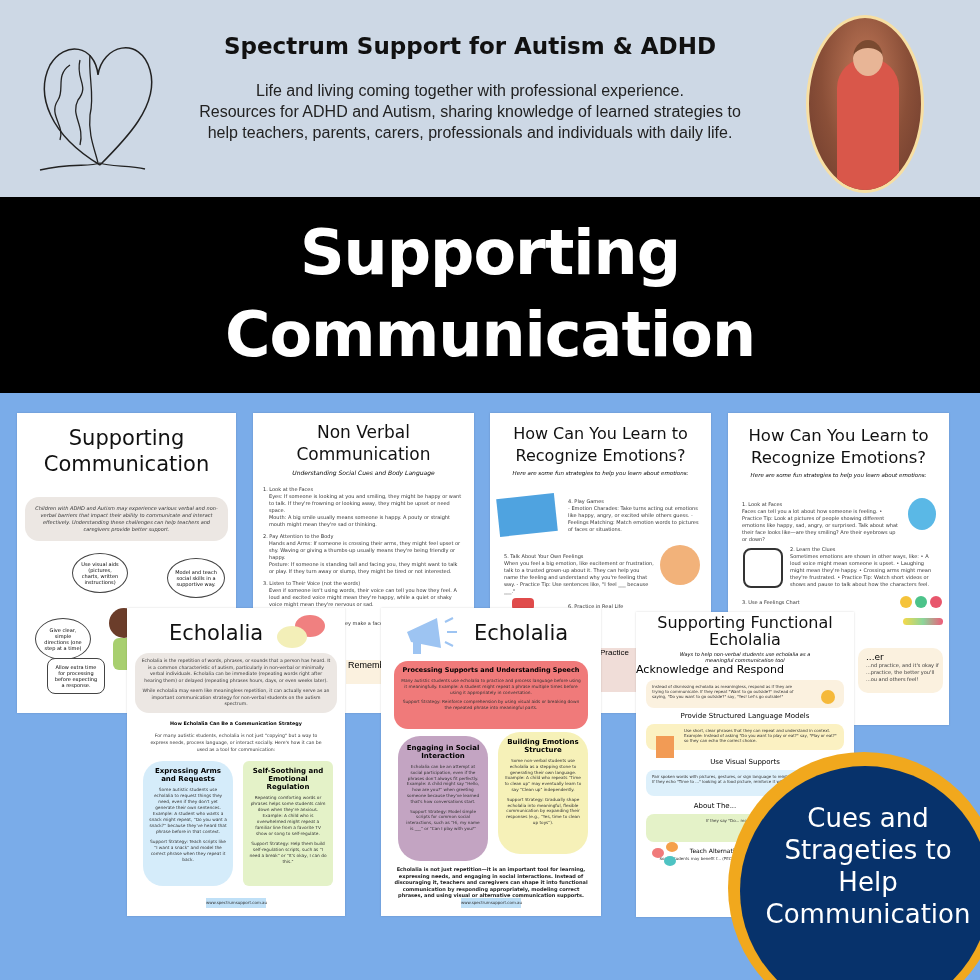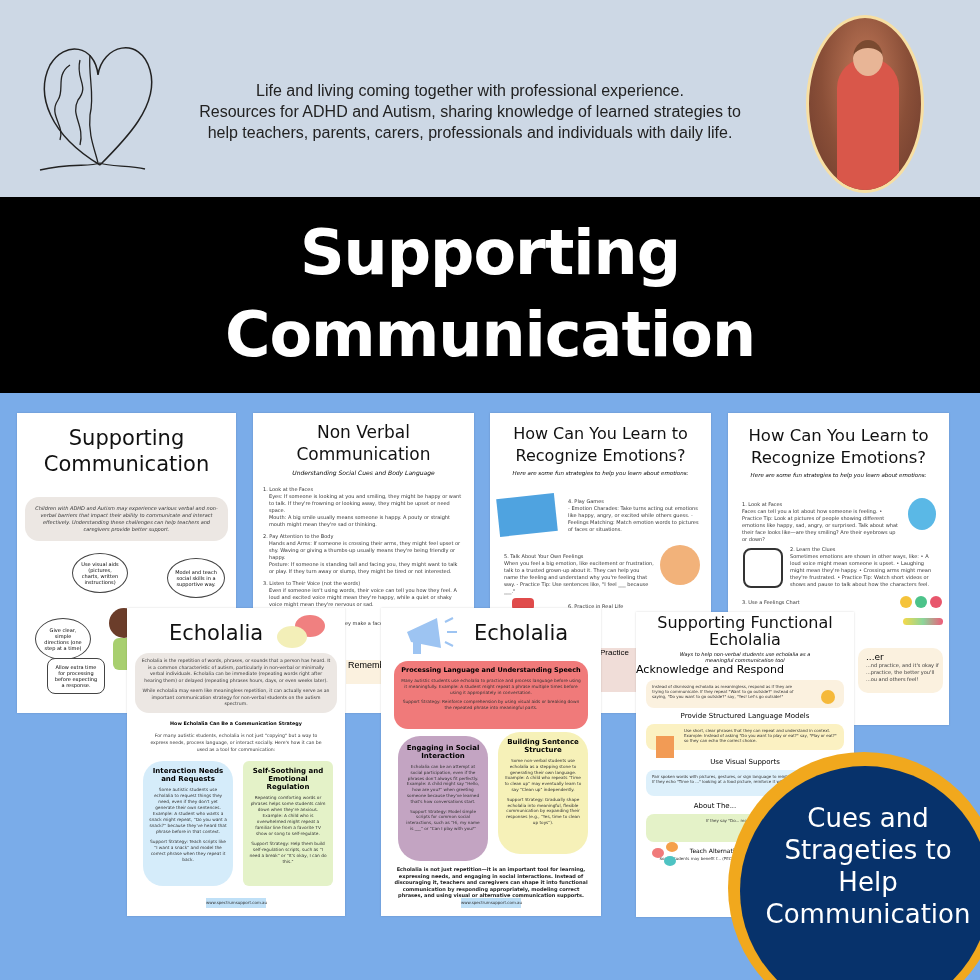--- a/index.html
+++ b/index.html
@@ -26,20 +26,21 @@
 </style>
 </head>
 <body>
 
 <div class="header">
   <svg class="logo" viewBox="0 0 130 140">
     <path d="M70 130 C20 100 5 60 20 30 C35 5 65 10 68 40 C72 10 110 0 120 35 C130 70 95 105 70 130" fill="none" stroke="#222" stroke-width="1.5"></path>
     <path d="M40 30 C25 40 35 55 28 65 C18 80 35 90 30 105 M50 25 C45 45 60 50 48 65 C40 80 55 90 50 110 M60 20 C58 40 65 60 60 80 C58 100 65 115 68 128" fill="none" stroke="#222" stroke-width="1.3"></path>
     <path d="M10 135 C40 128 60 132 70 128 C80 132 100 130 115 134" fill="none" stroke="#222" stroke-width="1.3"></path>
   </svg>
+  <div class="brand-title">Spectrum Support for Autism &amp; ADHD</div>
   <div class="tagline">
     <div>Life and living coming together with professional experience.</div>
     <div>Resources for ADHD and Autism, sharing knowledge of learned strategies to</div>
     <div>help teachers, parents, carers, professionals and individuals with daily life.</div>
   </div>
   <div class="photo">
     <div class="person"></div>
     <div class="head"></div>
   </div>
 </div>
@@ -147,51 +148,51 @@
   <h2 style="font-size:21px;margin-top:13px;text-align:left;padding-left:42px">Echolalia</h2>
   <div style="position:absolute;left:168px;top:7px;width:30px;height:22px;border-radius:50%;background:#f08080"></div>
   <div style="position:absolute;left:150px;top:18px;width:30px;height:22px;border-radius:50%;background:#f3efb8"></div>
   <div class="small pill" style="background:#ece7e3;margin:8px 8px 0;padding:5px 6px;text-align:center;font-size:4.6px;line-height:6.5px">
     <div>Echolalia is the repetition of words, phrases, or sounds that a person has heard. It is a common characteristic of autism, particularly in non-verbal or minimally verbal individuals. Echolalia can be immediate (repeating words right after hearing them) or delayed (repeating phrases hours, days, or even weeks later).</div>
     <div style="margin-top:4px">While echolalia may seem like meaningless repetition, it can actually serve as an important communication strategy for non-verbal students on the autism spectrum.</div>
   </div>
   <div style="text-align:center;font-size:4.8px;font-weight:bold;margin-top:8px">How Echolalia Can Be a Communication Strategy</div>
   <div class="small" style="text-align:center;padding:6px 20px 0;font-size:4.6px">For many autistic students, echolalia is not just "copying" but a way to express needs, process language, or interact socially. Here's how it can be used as a tool for communication:</div>
   <div style="position:absolute;left:16px;top:153px;width:90px;height:125px;background:#d5ecfa;border-radius:20px;padding:6px">
-    <div style="font-size:7px;font-weight:bold;text-align:center;line-height:8px">Interaction Needs and Requests</div>
+    <div style="font-size:7px;font-weight:bold;text-align:center;line-height:8px">Expressing Arms and Requests</div>
     <div class="small" style="font-size:4.3px;line-height:6px;text-align:center;margin-top:4px">Some autistic students use echolalia to request things they need, even if they don't yet generate their own sentences. Example: A student who wants a snack might repeat, "Do you want a snack?" because they've heard that phrase before in that context.</div>
     <div class="small" style="font-size:4.3px;line-height:6px;text-align:center;margin-top:4px">Support Strategy: Teach scripts like "I want a snack" and model the correct phrase when they repeat it back.</div>
   </div>
   <div style="position:absolute;left:116px;top:153px;width:90px;height:125px;background:#e4f2c8;border-radius:6px;padding:6px">
     <div style="font-size:7px;font-weight:bold;text-align:center;line-height:8px">Self-Soothing and Emotional Regulation</div>
     <div class="small" style="font-size:4.3px;line-height:6px;text-align:center;margin-top:4px">Repeating comforting words or phrases helps some students calm down when they're anxious. Example: A child who is overwhelmed might repeat a familiar line from a favorite TV show or song to self-regulate.</div>
     <div class="small" style="font-size:4.3px;line-height:6px;text-align:center;margin-top:4px">Support Strategy: Help them build self-regulation scripts, such as "I need a break" or "It's okay, I can do this."</div>
   </div>
   <div class="footer-tag" style="top:290px;width:60px;height:10px;line-height:10px">www.spectrumsupport.com.au</div>
 </div>
 
 <div class="page" style="left:381px;top:608px;width:220px;height:308px">
   <svg style="position:absolute;left:18px;top:4px;width:62px;height:46px" viewBox="0 0 62 46">
     <path d="M8 20 L38 6 L42 36 L12 30 Z" fill="#9dc4f2"></path>
     <rect x="14" y="30" width="8" height="12" fill="#9dc4f2"></rect>
     <path d="M46 10 L54 6 M48 20 L58 20 M46 30 L54 34" stroke="#9dc4f2" stroke-width="2"></path>
   </svg>
   <h2 style="font-size:21px;margin-top:13px;padding-left:60px">Echolalia</h2>
   <div style="position:absolute;left:13px;top:53px;width:194px;height:68px;background:#f07a7a;border-radius:14px;padding:5px 6px;text-align:center">
-    <div style="font-size:6.5px;font-weight:bold">Processing Language and Understanding Speech</div>
+    <div style="font-size:6.5px;font-weight:bold">Processing Supports and Understanding Speech</div>
     <div class="small" style="font-size:4.3px;line-height:6px;margin-top:4px">Many autistic students use echolalia to practice and process language before using it meaningfully. Example: A student might repeat a phrase multiple times before using it appropriately in conversation.</div>
     <div class="small" style="font-size:4.3px;line-height:6px;margin-top:3px">Support Strategy: Reinforce comprehension by using visual aids or breaking down the repeated phrase into meaningful parts.</div>
   </div>
   <div style="position:absolute;left:17px;top:128px;width:90px;height:125px;background:#c3a4c2;border-radius:22px;padding:8px;text-align:center">
     <div style="font-size:7px;font-weight:bold;line-height:8px">Engaging in Social Interaction</div>
     <div class="small" style="font-size:4.2px;line-height:5.8px;margin-top:4px">Echolalia can be an attempt at social participation, even if the phrases don't always fit perfectly. Example: A child might say "Hello, how are you?" when greeting someone because they've learned that's how conversations start.</div>
     <div class="small" style="font-size:4.2px;line-height:5.8px;margin-top:4px">Support Strategy: Model simple scripts for common social interactions, such as "Hi, my name is ___" or "Can I play with you?"</div>
   </div>
   <div style="position:absolute;left:117px;top:124px;width:90px;height:122px;background:#f6f1b8;border-radius:22px;padding:6px;text-align:center">
-    <div style="font-size:7px;font-weight:bold;line-height:8px">Building Sentence Structure</div>
+    <div style="font-size:7px;font-weight:bold;line-height:8px">Building Emotions Structure</div>
     <div class="small" style="font-size:4.2px;line-height:5.8px;margin-top:4px">Some non-verbal students use echolalia as a stepping stone to generating their own language. Example: A child who repeats "Time to clean up" may eventually learn to say "Clean up" independently.</div>
     <div class="small" style="font-size:4.2px;line-height:5.8px;margin-top:4px">Support Strategy: Gradually shape echolalia into meaningful, flexible communication by expanding their responses (e.g., "Yes, time to clean up toys").</div>
   </div>
   <div style="position:absolute;left:10px;top:258px;width:200px;text-align:center;font-size:5px;line-height:6.6px;font-weight:bold;color:#222">Echolalia is not just repetition—it is an important tool for learning, expressing needs, and engaging in social interactions. Instead of discouraging it, teachers and caregivers can shape it into functional communication by responding appropriately, modeling correct phrases, and using visual or alternative communication supports.</div>
   <div class="footer-tag" style="top:290px;width:60px;height:10px;line-height:10px">www.spectrumsupport.com.au</div>
 </div>
 
 <div class="page" style="left:636px;top:612px;width:218px;height:305px">
   <h2 style="font-size:16px;line-height:17px;margin-top:2px">
     <div>Supporting Functional</div>

